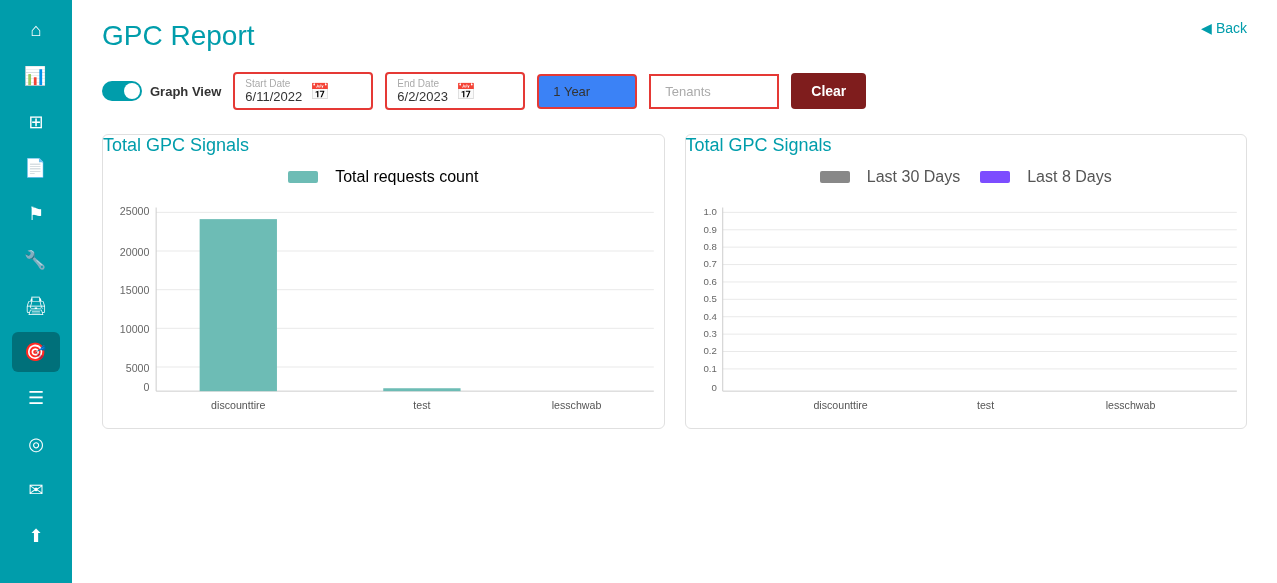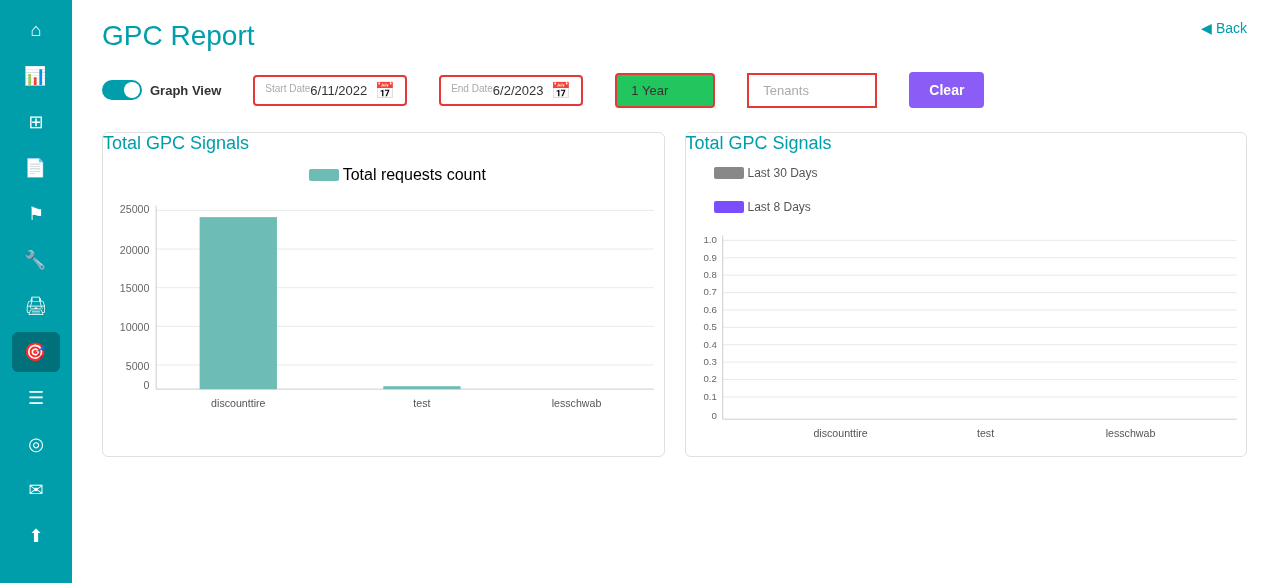--- a/index.html
+++ b/index.html
@@ -59,21 +59,21 @@
       display: flex;
       align-items: center;
       gap: 4px;
       text-decoration: none;
     }
 
     
     .filter-bar {
       display: flex;
       align-items: center;
-      gap: 32px;
+      gap: 12px;
       margin-bottom: 24px;
     }
     .graph-view-toggle {
       display: flex;
       align-items: center;
       gap: 8px;
     }
     .toggle-switch {
       width: 40px;
       height: 20px;
@@ -104,62 +104,62 @@
       padding: 4px 10px;
       display: flex;
       align-items: center;
       gap: 8px;
       min-width: 140px;
       position: relative;
       background: white;
     }
     .date-field-inner {
       display: flex;
-      flex-direction: row;
+      flex-direction: column;
     }
     .date-field-label {
       font-size: 10px;
       color: #aaa;
     }
     .date-field-value {
       font-size: 13px;
       color: #333;
     }
     .calendar-icon {
       color: #aaa;
       font-size: 16px;
       cursor: pointer;
     }
 
     .year-field {
       border: 2px solid #e53935;
       border-radius: 4px;
       padding: 8px 14px;
-      background: #22c55e;
+      background: #3b82f6;
       font-size: 13px;
       color: #333;
       min-width: 100px;
       display: flex;
       align-items: center;
     }
 
     .tenants-field {
       border: 2px solid #e53935;
       border-radius: 0;
       padding: 8px 14px;
       background: white;
       font-size: 13px;
       color: #aaa;
       min-width: 130px;
       display: flex;
       align-items: center;
     }
 
     .clear-button {
-      background: #8b5cf6;
+      background: #7f1d1d;
       color: white;
       border: none;
       border-radius: 4px;
       padding: 10px 20px;
       font-size: 14px;
       cursor: pointer;
       font-weight: bold;
     }
 
     
@@ -174,22 +174,21 @@
       flex: 1;
     }
     .chart-title {
       font-size: 18px;
       color: #009dab;
       margin-bottom: 12px;
     }
     .legend-item {
       display: flex;
       align-items: center;
-      gap: 4px;
-      margin-left: 28px;
+      gap: 17px;
     }
     .legend-color {
       width: 30px;
       height: 12px;
       border-radius: 2px;
     }
   </style>
 </head>
 <body>
 
@@ -311,21 +310,21 @@
         <rect x="450" y="200" width="80" height="0" fill="#6dbcb5"></rect>
 
         <text x="140" y="218" text-anchor="middle" font-size="11" fill="#555">discounttire</text>
         <text x="330" y="218" text-anchor="middle" font-size="11" fill="#555">test</text>
         <text x="490" y="218" text-anchor="middle" font-size="11" fill="#555">lesschwab</text>
       </svg>
     </div>
 
     <div class="chart-card">
       <div class="chart-title">Total GPC Signals</div>
-      <div style="display:flex; justify-content:center; gap:20px; margin-bottom:8px; font-size:12px; color:#555;flex-direction:column;">
+      <div style="display:flex; justify-content:center; gap:20px; margin-bottom:8px; font-size:16px; color:#555;">
         <div class="legend-item">
           <div class="legend-color" style="background:#888888;"></div>
           <span>Last 30 Days</span>
         </div>
         <div class="legend-item">
           <div class="legend-color" style="background:#7c4dff;"></div>
           <span>Last 8 Days</span>
         </div>
       </div>
       

